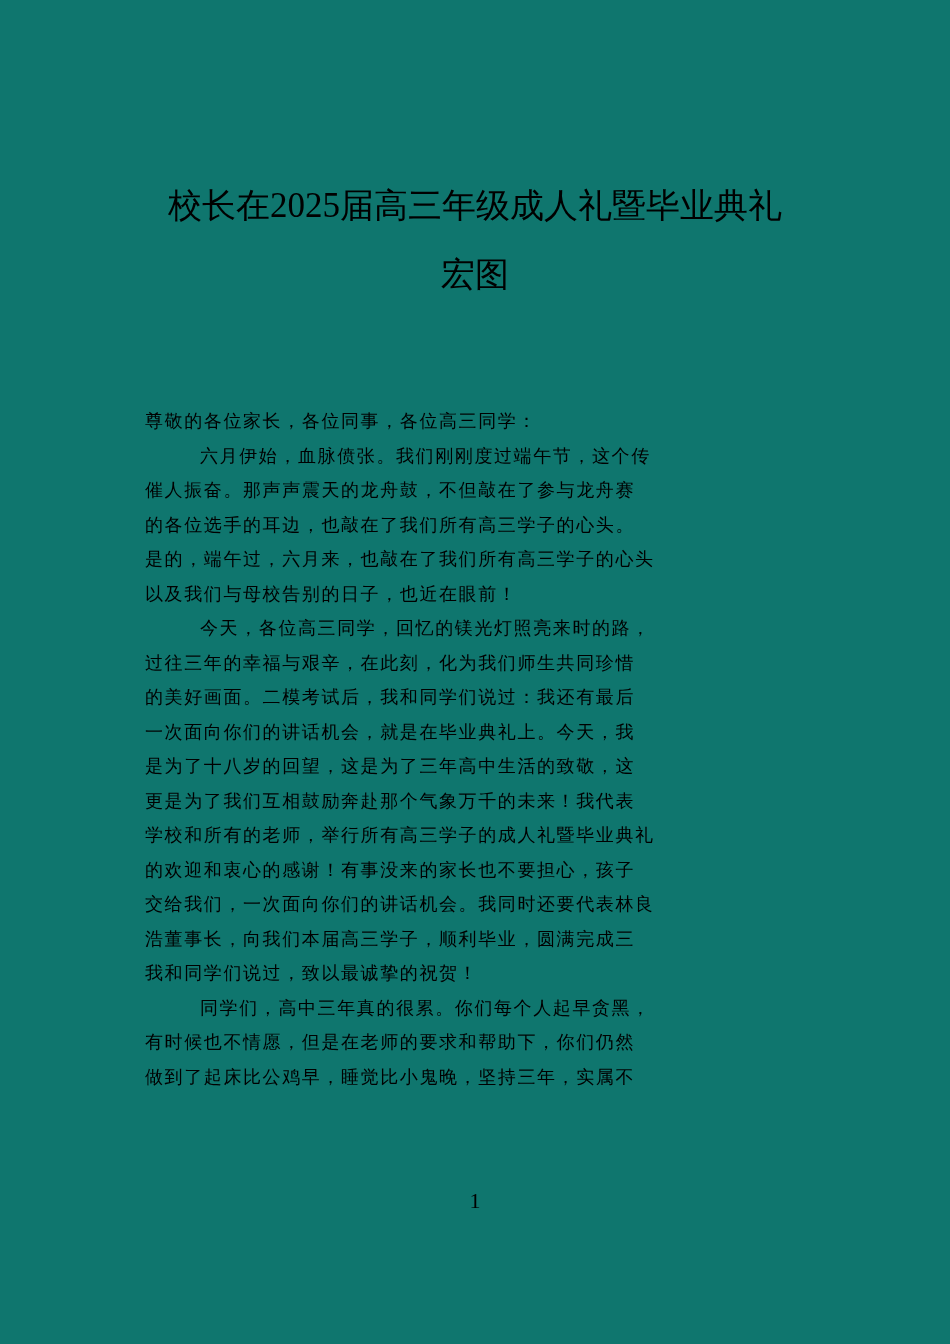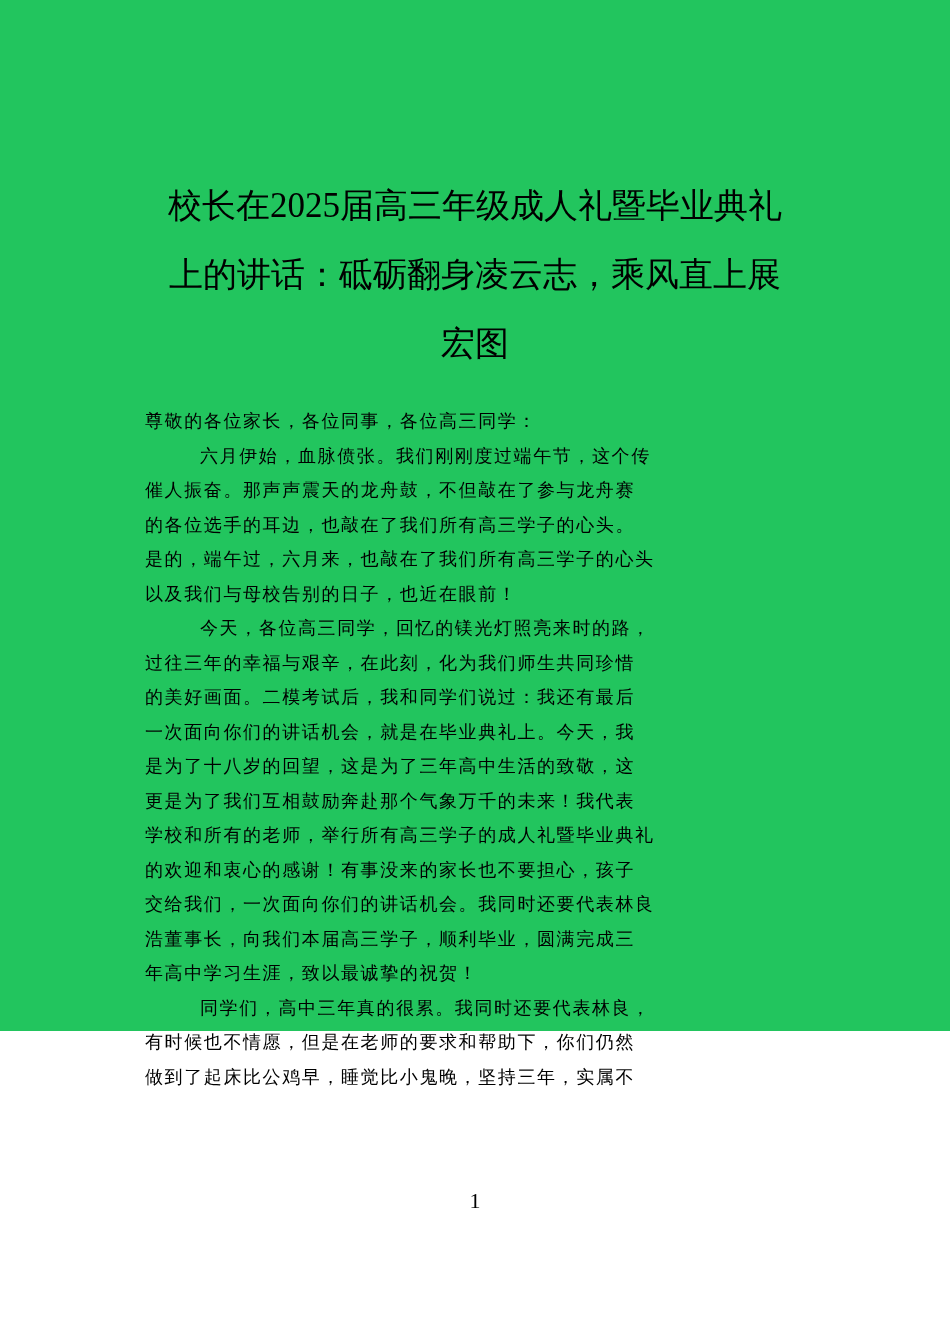--- a/index.html
+++ b/index.html
@@ -11,22 +11,22 @@
       width: 950px;
       height: 1344px;
       position: relative;
       overflow: hidden;
       font-family: "DejaVu Sans", "Liberation Sans", sans-serif;
       color: #000000;
     }
     .page {
       position: absolute;
       left: 0; top: 0;
-      width: 950px; height: 1031px;
-      background: #22c55e;
+      width: 950px; height: 1344px;
+      background: #0f766e;
     }
     .title {
       position: absolute;
       left: 140px;
       top: 171px;
       width: 670px;
       text-align: center;
       font-size: 34px;
       line-height: 69px;
       letter-spacing: 0px;
@@ -69,42 +69,41 @@
       color: #000;
     }
   </style>
 </head>
 <body>
 
 <div class="page">
 
   <h1 class="title">
     <span class="tline"><span>校长在</span><span class="num">2025</span><span>届高三年级成人礼暨毕业典礼</span></span>
-    <span class="tline">上的讲话：砥砺翻身凌云志，乘风直上展</span>
     <span class="tline">宏图</span>
   </h1>
 
   <div class="body-text">
     <span class="line">尊敬的各位家长，各位同事，各位高三同学：</span>
     <span class="line indent">六月伊始，血脉偾张。我们刚刚度过端午节，这个传</span>
     <span class="line">催人振奋。那声声震天的龙舟鼓，不但敲在了参与龙舟赛</span>
     <span class="line">的各位选手的耳边，也敲在了我们所有高三学子的心头。</span>
     <span class="line">是的，端午过，六月来，也敲在了我们所有高三学子的心头</span>
     <span class="line">以及我们与母校告别的日子，也近在眼前！</span>
     <span class="line indent">今天，各位高三同学，回忆的镁光灯照亮来时的路，</span>
     <span class="line">过往三年的幸福与艰辛，在此刻，化为我们师生共同珍惜</span>
     <span class="line">的美好画面。二模考试后，我和同学们说过：我还有最后</span>
     <span class="line">一次面向你们的讲话机会，就是在毕业典礼上。今天，我</span>
     <span class="line">是为了十八岁的回望，这是为了三年高中生活的致敬，这</span>
     <span class="line">更是为了我们互相鼓励奔赴那个气象万千的未来！我代表</span>
     <span class="line">学校和所有的老师，举行所有高三学子的成人礼暨毕业典礼</span>
     <span class="line">的欢迎和衷心的感谢！有事没来的家长也不要担心，孩子</span>
     <span class="line">交给我们，一次面向你们的讲话机会。我同时还要代表林良</span>
     <span class="line">浩董事长，向我们本届高三学子，顺利毕业，圆满完成三</span>
-    <span class="line">年高中学习生涯，致以最诚挚的祝贺！</span>
-    <span class="line indent">同学们，高中三年真的很累。我同时还要代表林良，</span>
+    <span class="line">我和同学们说过，致以最诚挚的祝贺！</span>
+    <span class="line indent">同学们，高中三年真的很累。你们每个人起早贪黑，</span>
     <span class="line">有时候也不情愿，但是在老师的要求和帮助下，你们仍然</span>
     <span class="line">做到了起床比公鸡早，睡觉比小鬼晚，坚持三年，实属不</span>
   </div>
 
   <div class="page-number">1</div>
 
 </div>
 
 </body></html>

